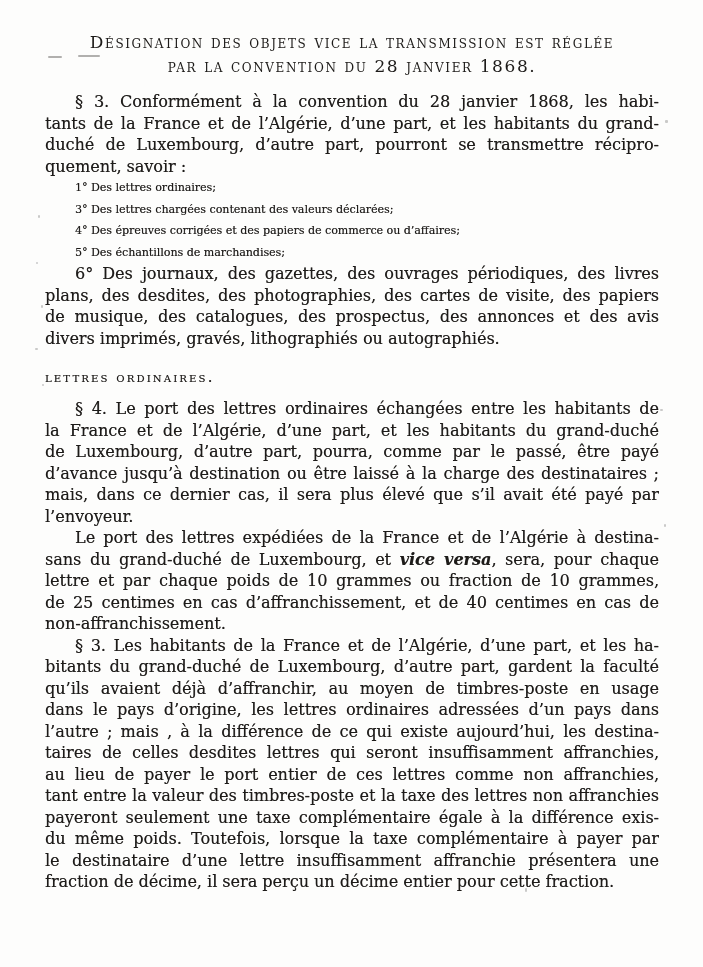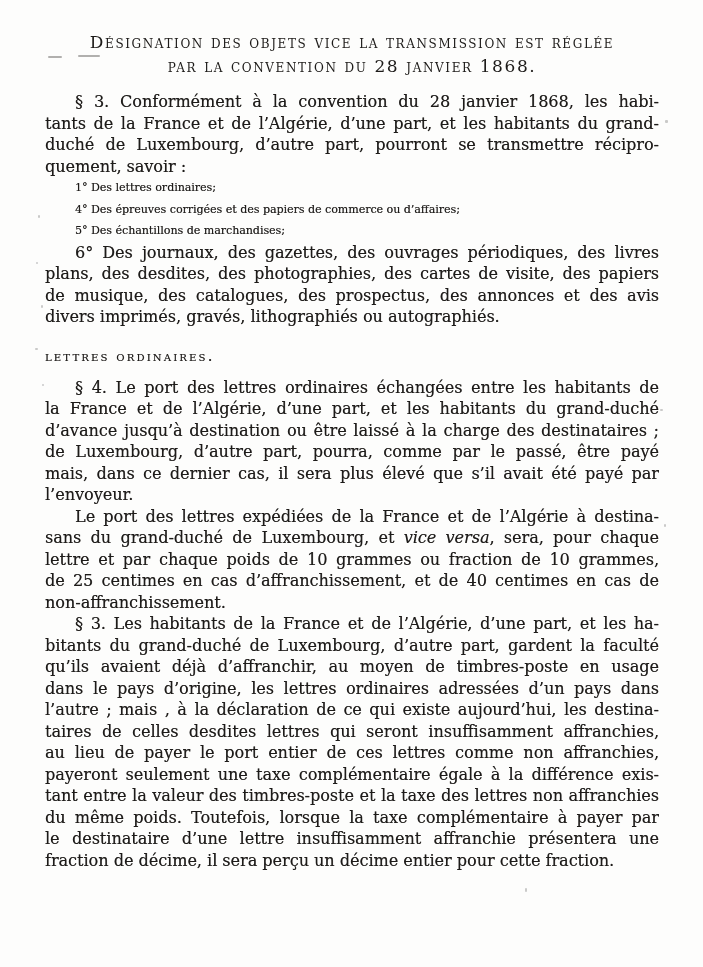--- a/index.html
+++ b/index.html
@@ -53,21 +53,21 @@
     text-shadow:0.25px 0.25px 0.35px rgba(25,22,20,0.55);
   }
   .subheading{
     font-variant:small-caps;
     letter-spacing:2.2px;
     font-size:14.5px;
     line-height:20px;
     margin:18px 0 11px 0;
     text-shadow:0.25px 0.25px 0.35px rgba(25,22,20,0.55);
   }
-  .it{ font-style:italic; }
+  .it{ font-style:italic;font-weight:bold; }
   
   .speck{
     position:absolute;
     background:#6a6a66;
     border-radius:1px;
     opacity:0.35;
   }
   .dash{
     position:absolute;
     background:#55534f;
@@ -97,45 +97,46 @@
     <div class="doc-heading">
       <div class="h-line">Désignation des objets vice la transmission est réglée</div>
       <div class="h-line">par la convention du 28 janvier 1868.</div>
     </div>
     <div id="blocks">
         <div class="line just indent">§ 3. Conformément à la convention du 28 janvier 1868, les habi-</div>
         <div class="line just">tants de la France et de l’Algérie, d’une part, et les habitants du grand-</div>
         <div class="line just">duché de Luxembourg, d’autre part, pourront se transmettre récipro-</div>
         <div class="line">quement, savoir :</div>
         <div class="list-line">1° Des lettres ordinaires;</div>
+        <div class="list-line">3° Des lettres chargées contenant des valeurs déclarées;</div>
         <div class="list-line">4° Des épreuves corrigées et des papiers de commerce ou d’affaires;</div>
         <div class="list-line">5° Des échantillons de marchandises;</div>
         <div class="line just indent">6° Des journaux, des gazettes, des ouvrages périodiques, des livres</div>
         <div class="line just">plans, des desdites, des photographies, des cartes de visite, des papiers</div>
         <div class="line just">de musique, des catalogues, des prospectus, des annonces et des avis</div>
         <div class="line">divers imprimés, gravés, lithographiés ou autographiés.</div>
         <div class="subheading">lettres ordinaires.</div>
         <div class="line just indent">§ 4. Le port des lettres ordinaires échangées entre les habitants de</div>
         <div class="line just">la France et de l’Algérie, d’une part, et les habitants du grand-duché</div>
+        <div class="line just">de Luxembourg, d’autre part, pourra, comme par le passé, être payé</div>
         <div class="line just">d’avance jusqu’à destination ou être laissé à la charge des destinataires ;</div>
-        <div class="line just">de Luxembourg, d’autre part, pourra, comme par le passé, être payé</div>
         <div class="line just">mais, dans ce dernier cas, il sera plus élevé que s’il avait été payé par</div>
         <div class="line">l’envoyeur.</div>
         <div class="line just indent">Le port des lettres expédiées de la France et de l’Algérie à destina-</div>
         <div class="line just"><span>sans du grand-duché de Luxembourg, et </span><span class="it">vice versa</span><span>, sera, pour chaque</span></div>
         <div class="line just">lettre et par chaque poids de 10 grammes ou fraction de 10 grammes,</div>
         <div class="line just">de 25 centimes en cas d’affranchissement, et de 40 centimes en cas de</div>
         <div class="line">non-affranchissement.</div>
         <div class="line just indent">§ 3. Les habitants de la France et de l’Algérie, d’une part, et les ha-</div>
         <div class="line just">bitants du grand-duché de Luxembourg, d’autre part, gardent la faculté</div>
         <div class="line just">qu’ils avaient déjà d’affranchir, au moyen de timbres-poste en usage</div>
         <div class="line just">dans le pays d’origine, les lettres ordinaires adressées d’un pays dans</div>
-        <div class="line just">l’autre ; mais , à la déclaration de ce qui existe aujourd’hui, les destina-</div>
+        <div class="line just">l’autre ; mais , à la différence de ce qui existe aujourd’hui, les destina-</div>
         <div class="line just">taires de celles desdites lettres qui seront insuffisamment affranchies,</div>
         <div class="line just">au lieu de payer le port entier de ces lettres comme non affranchies,</div>
+        <div class="line just">tant entre la valeur des timbres-poste et la taxe des lettres non affranchies</div>
         <div class="line just">payeront seulement une taxe complémentaire égale à la différence exis-</div>
-        <div class="line just">tant entre la valeur des timbres-poste et la taxe des lettres non affranchies</div>
         <div class="line just">du même poids. Toutefois, lorsque la taxe complémentaire à payer par</div>
         <div class="line just">le destinataire d’une lettre insuffisamment affranchie présentera une</div>
         <div class="line">fraction de décime, il sera perçu un décime entier pour cette fraction.</div>
       </div>
   </div>
 </div>
 
 </body></html>

